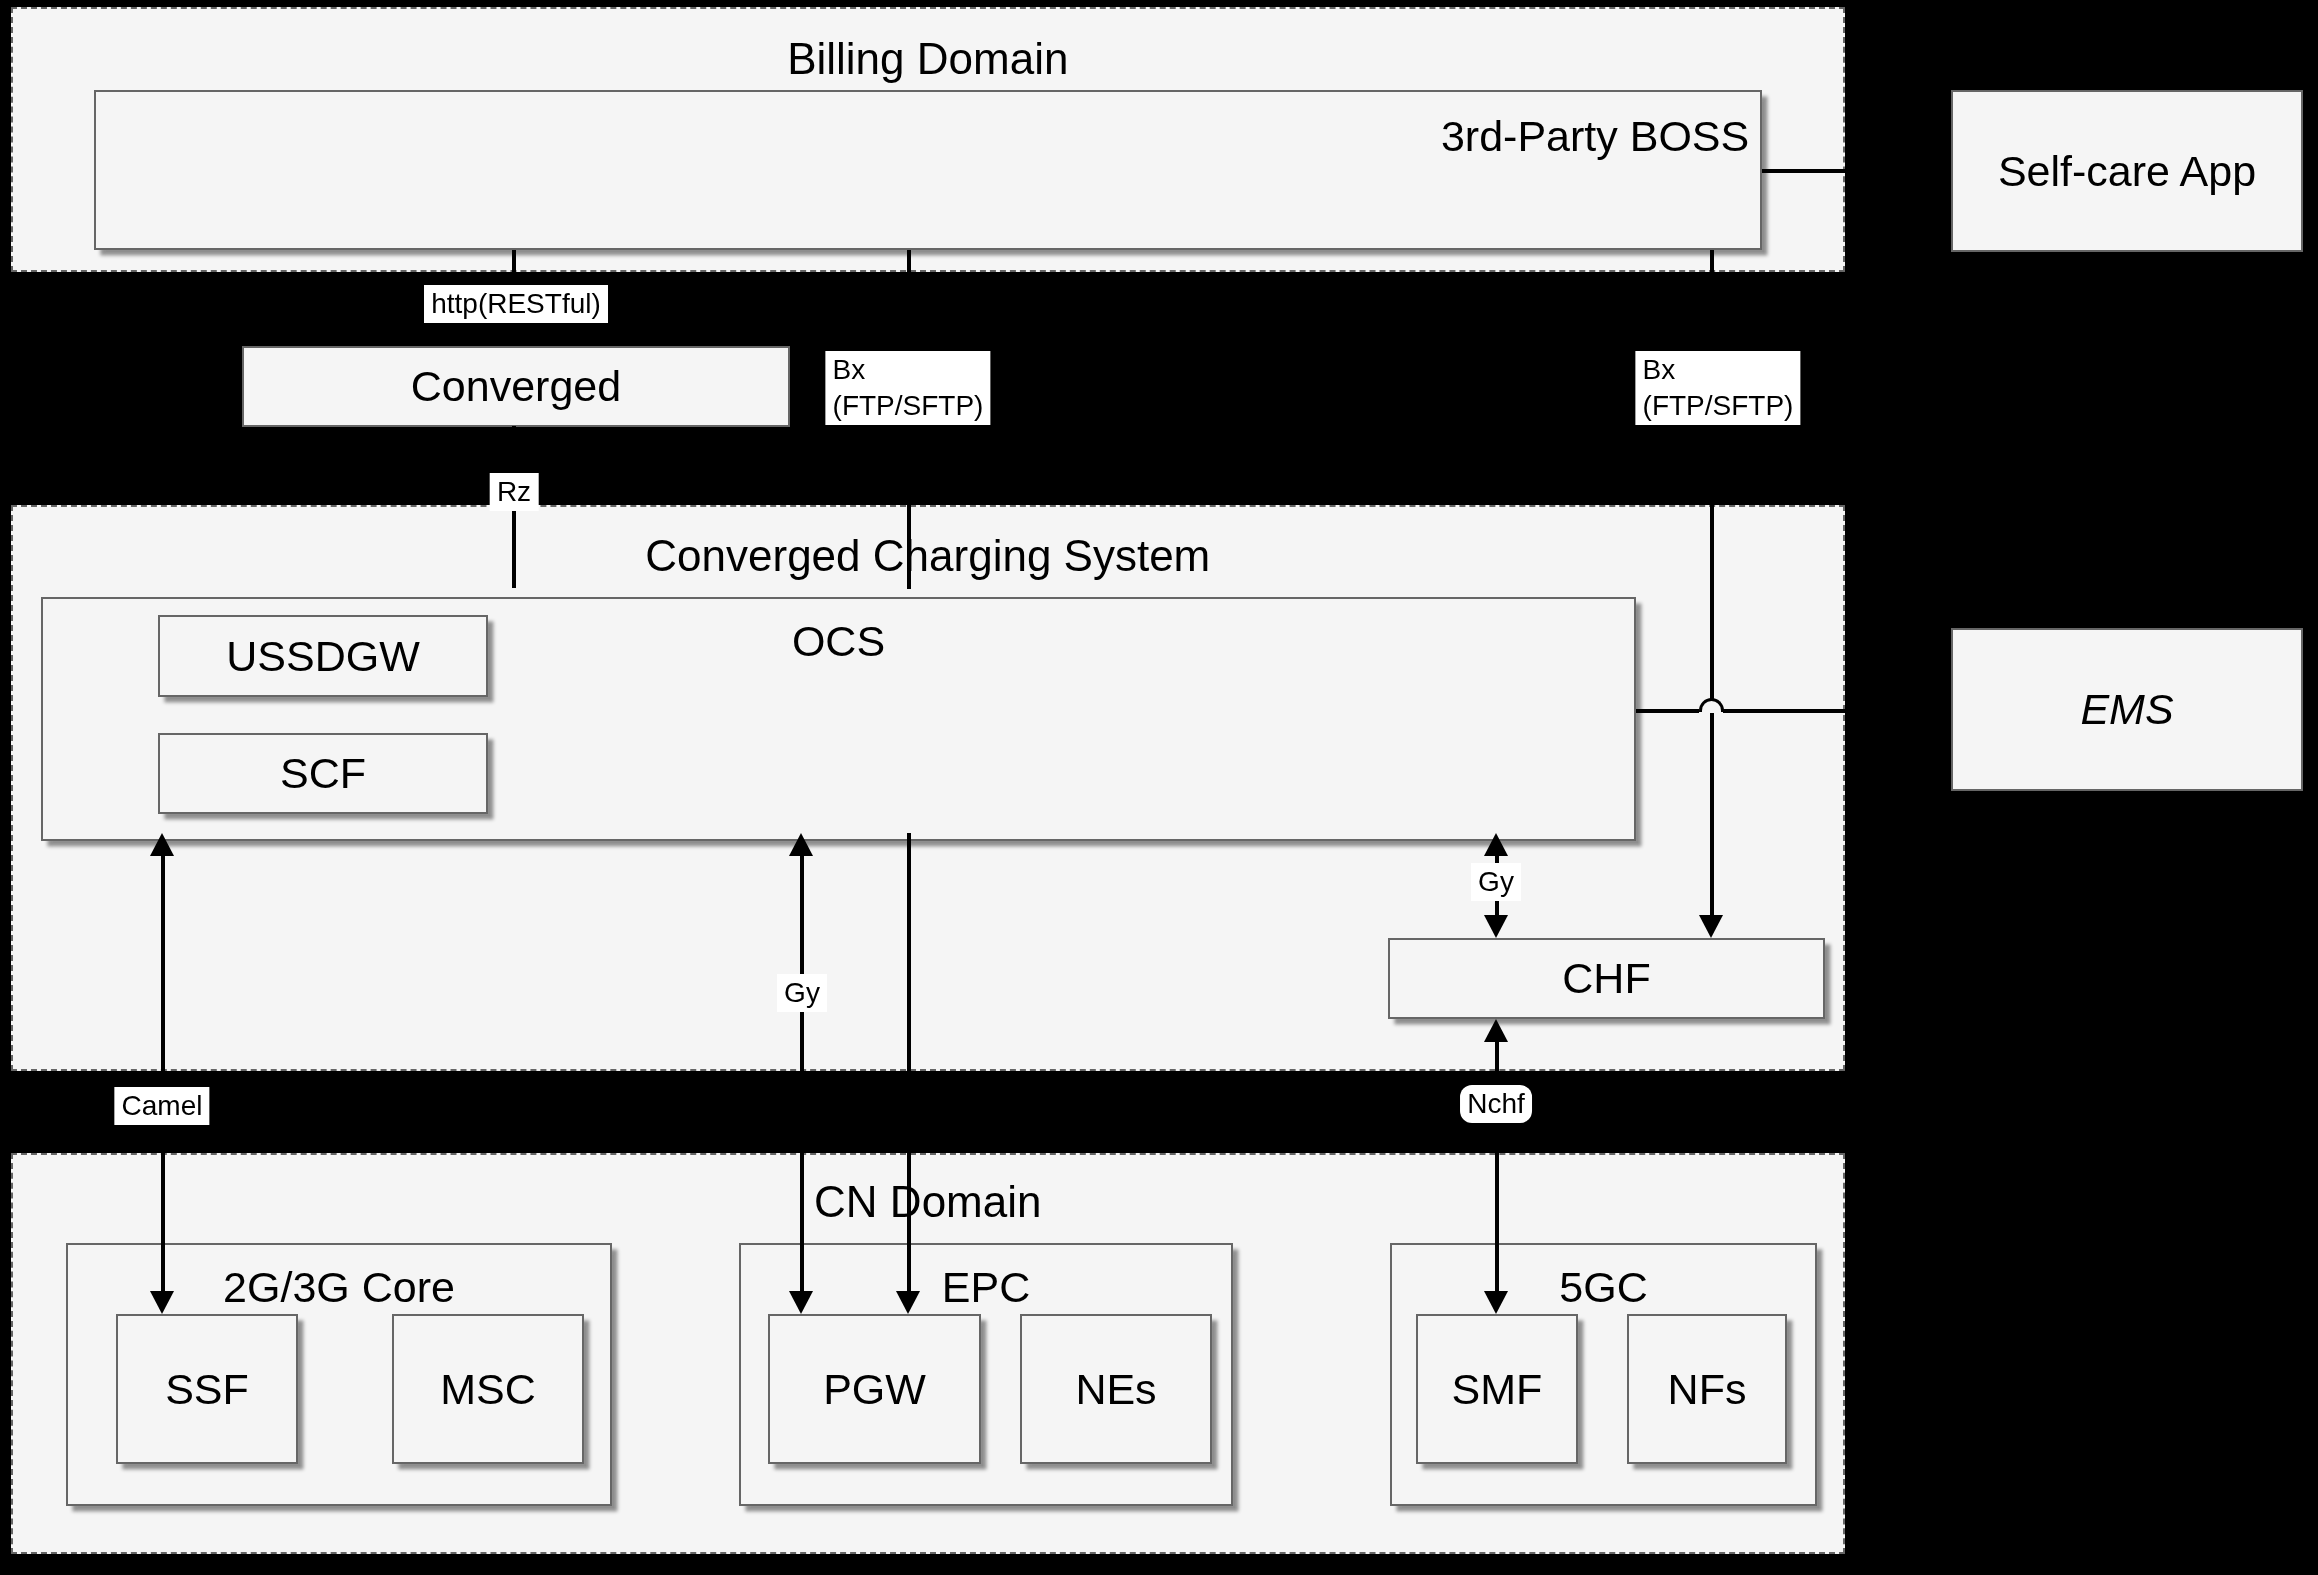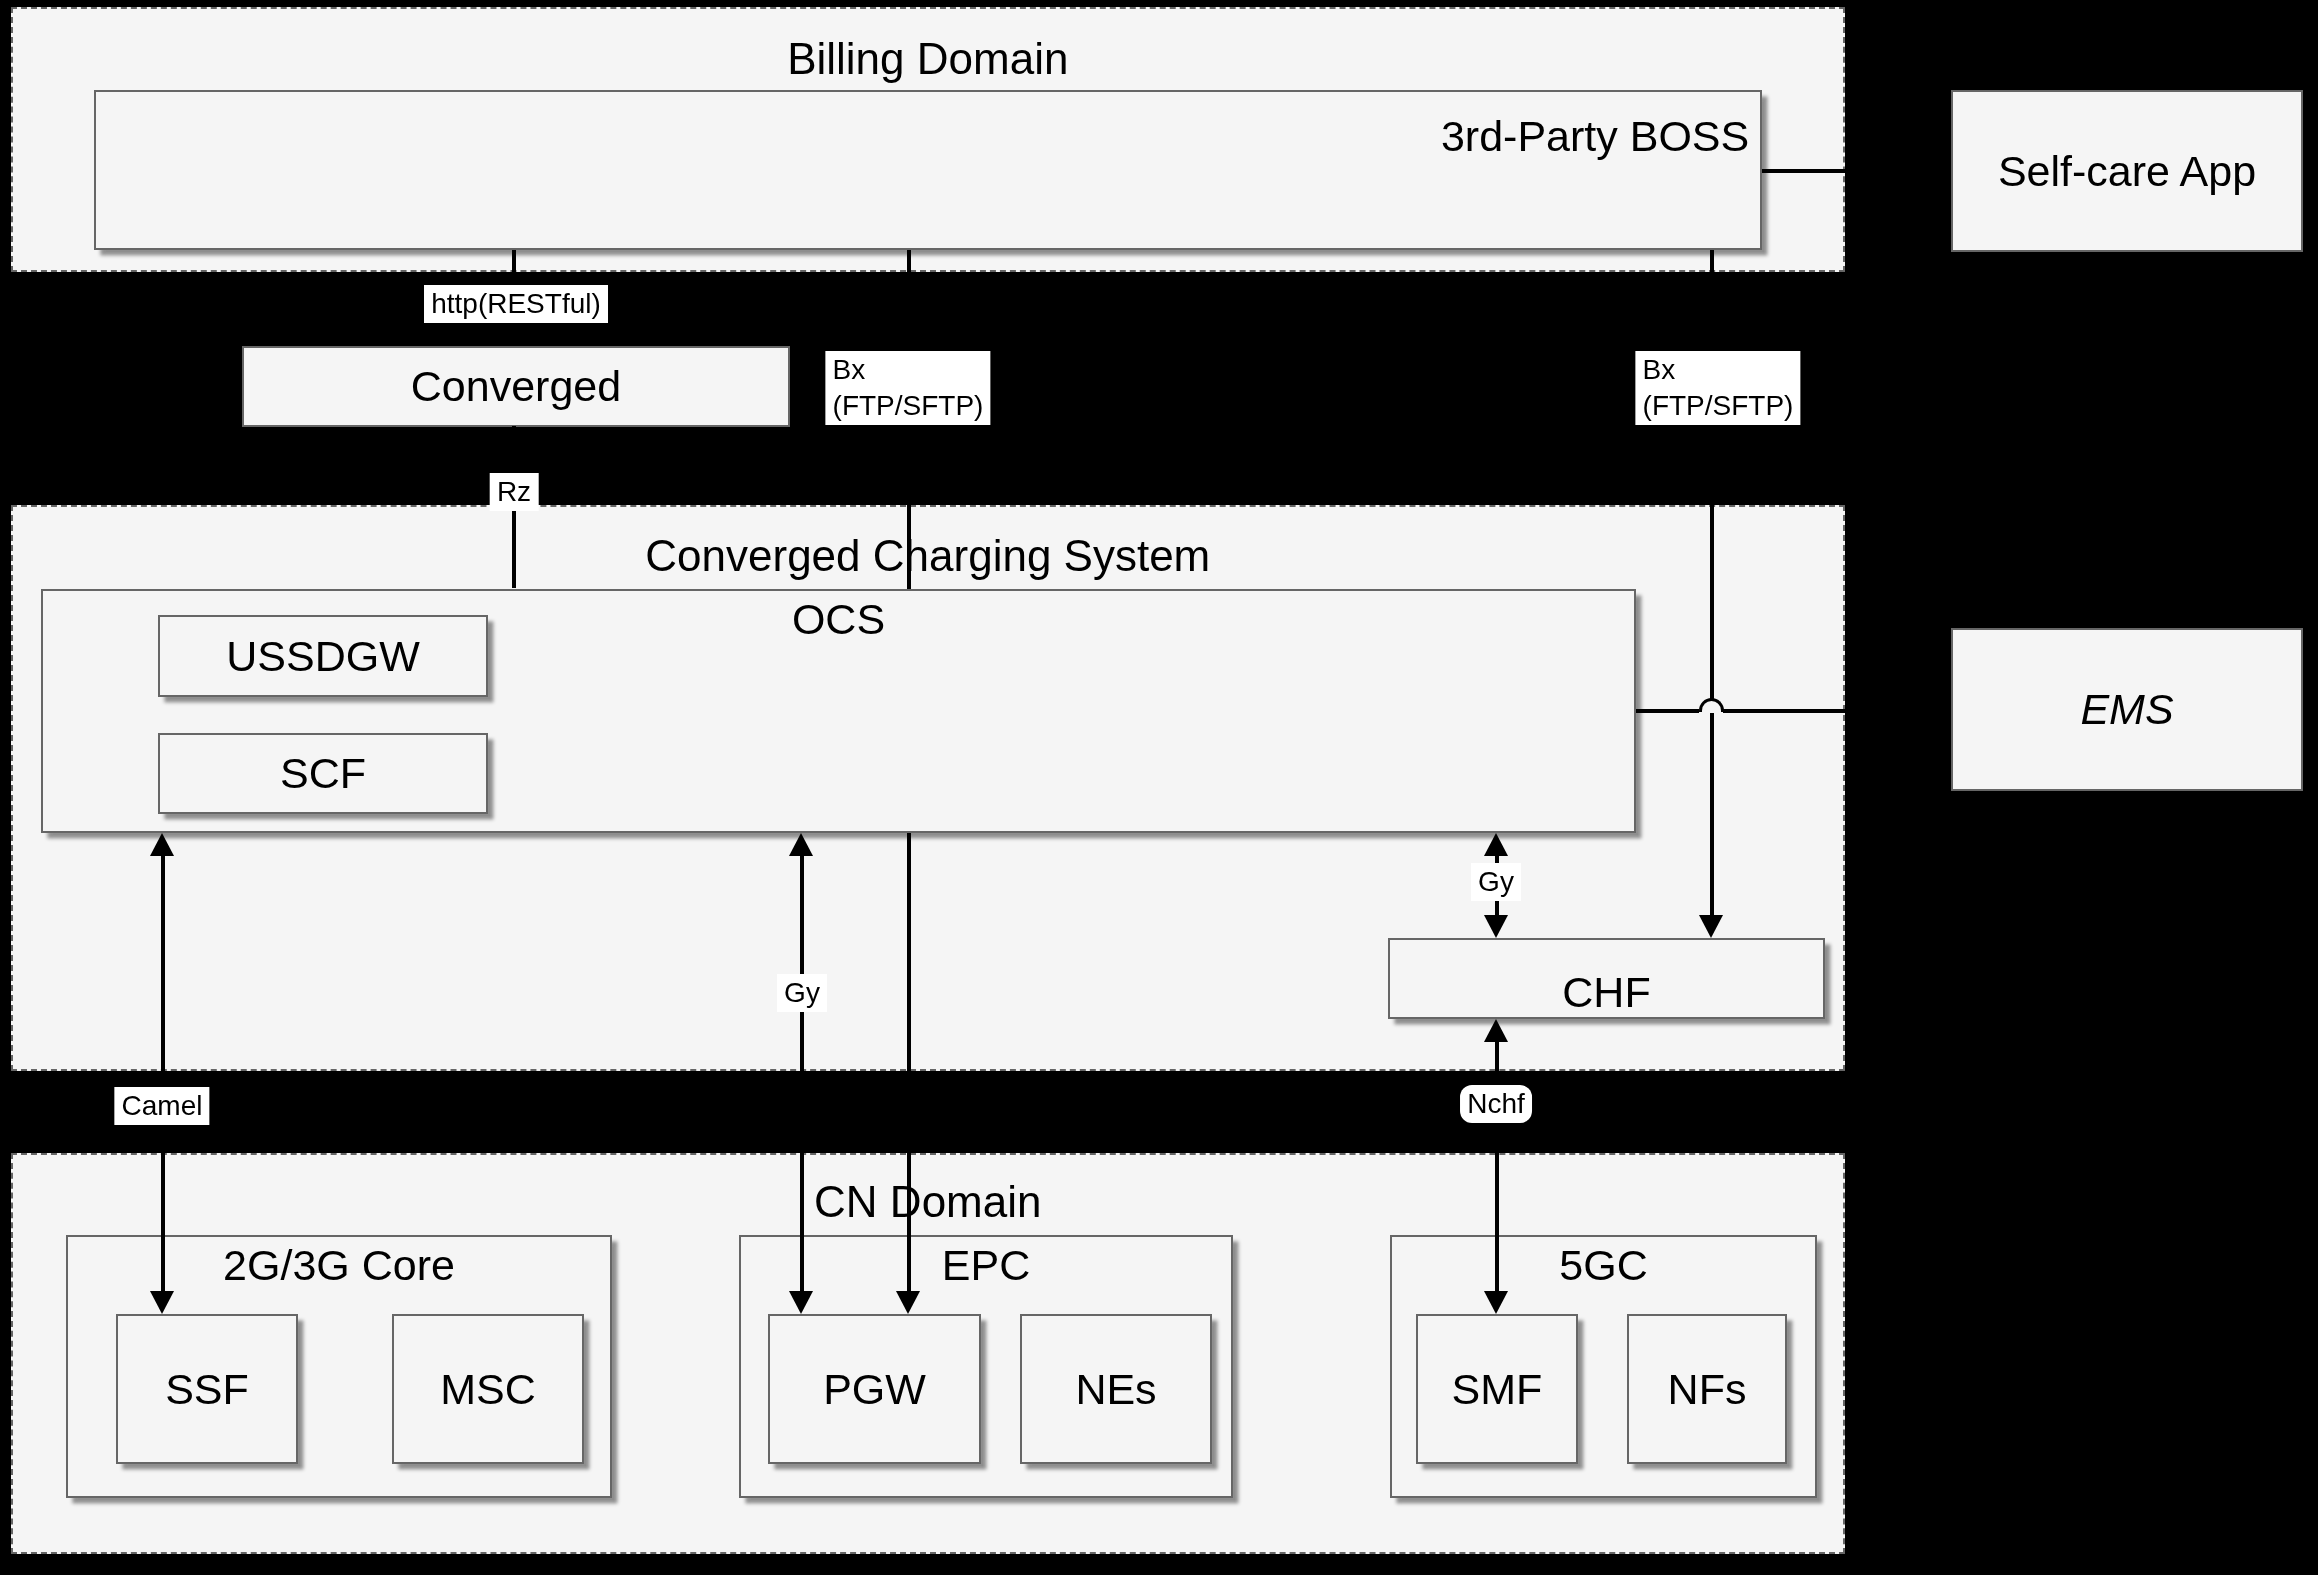--- a/index.html
+++ b/index.html
@@ -3,21 +3,21 @@
 <meta charset="utf-8">
 <style>
   html,body{margin:0;padding:0;background:#000;}
   #canvas{position:relative;width:2319px;height:1575px;background:#000;overflow:hidden;
           font-family:"Liberation Sans","DejaVu Sans",sans-serif;color:#000;}
   .domain{position:absolute;box-sizing:border-box;background:#f5f5f5;border:2.7px dashed #666;z-index:1;}
   .domain-title{position:absolute;font-size:44px;text-align:center;z-index:2;}
   .node{position:absolute;box-sizing:border-box;background:#f5f5f5;border:2.7px solid #666;
         box-shadow:6.3px 6.3px 3.6px rgba(0,0,0,0.42);font-size:43px;
         display:flex;align-items:center;justify-content:center;z-index:2;}
-  .node.label-top{align-items:flex-start;padding-top:4px;}
+  .node.label-top{align-items:flex-start;padding-top:18px;margin-top:8px;}
   .node.label-top-right{align-items:flex-start;justify-content:flex-end;padding:20px 10.8px 0 0;}
   .group-title{padding-top:21.5px;}
   .vline{position:absolute;width:3.6px;background:#000;z-index:3;}
   .hline{position:absolute;height:3.6px;background:#000;z-index:3;}
   .hop{position:absolute;width:25px;height:14.4px;box-sizing:border-box;border:3.6px solid #000;
        border-bottom:none;border-radius:14.4px 14.4px 0 0;background:transparent;z-index:3;}
   .ah{position:absolute;width:0;height:0;border-left:12.6px solid transparent;
       border-right:12.6px solid transparent;z-index:3;}
   .ah-up{border-bottom:23px solid #000;}
   .ah-down{border-top:23px solid #000;}
@@ -52,21 +52,21 @@
 
   <div class="node label-top" style="left:41px;top:589px;width:1595px;height:244px;">
     <span>OCS</span>
   </div>
   <div class="node" style="left:158px;top:615px;width:330px;height:82px;">
     <span>USSDGW</span>
   </div>
   <div class="node" style="left:158px;top:733px;width:330px;height:81px;">
     <span>SCF</span>
   </div>
-  <div class="node" style="left:1388px;top:938px;width:437px;height:81px;align-items:flex-end;">
+  <div class="node" style="left:1388px;top:938px;width:437px;height:81px;">
     <span>CHF</span>
   </div>
 
   <div class="node" style="left:1951px;top:628px;width:352px;height:163px;font-style:italic;">
     <span>EMS</span>
   </div>
 
   <div class="node label-top group-title" style="left:66px;top:1235px;width:546px;height:263px;">
     <span>2G/3G Core</span>
   </div>

